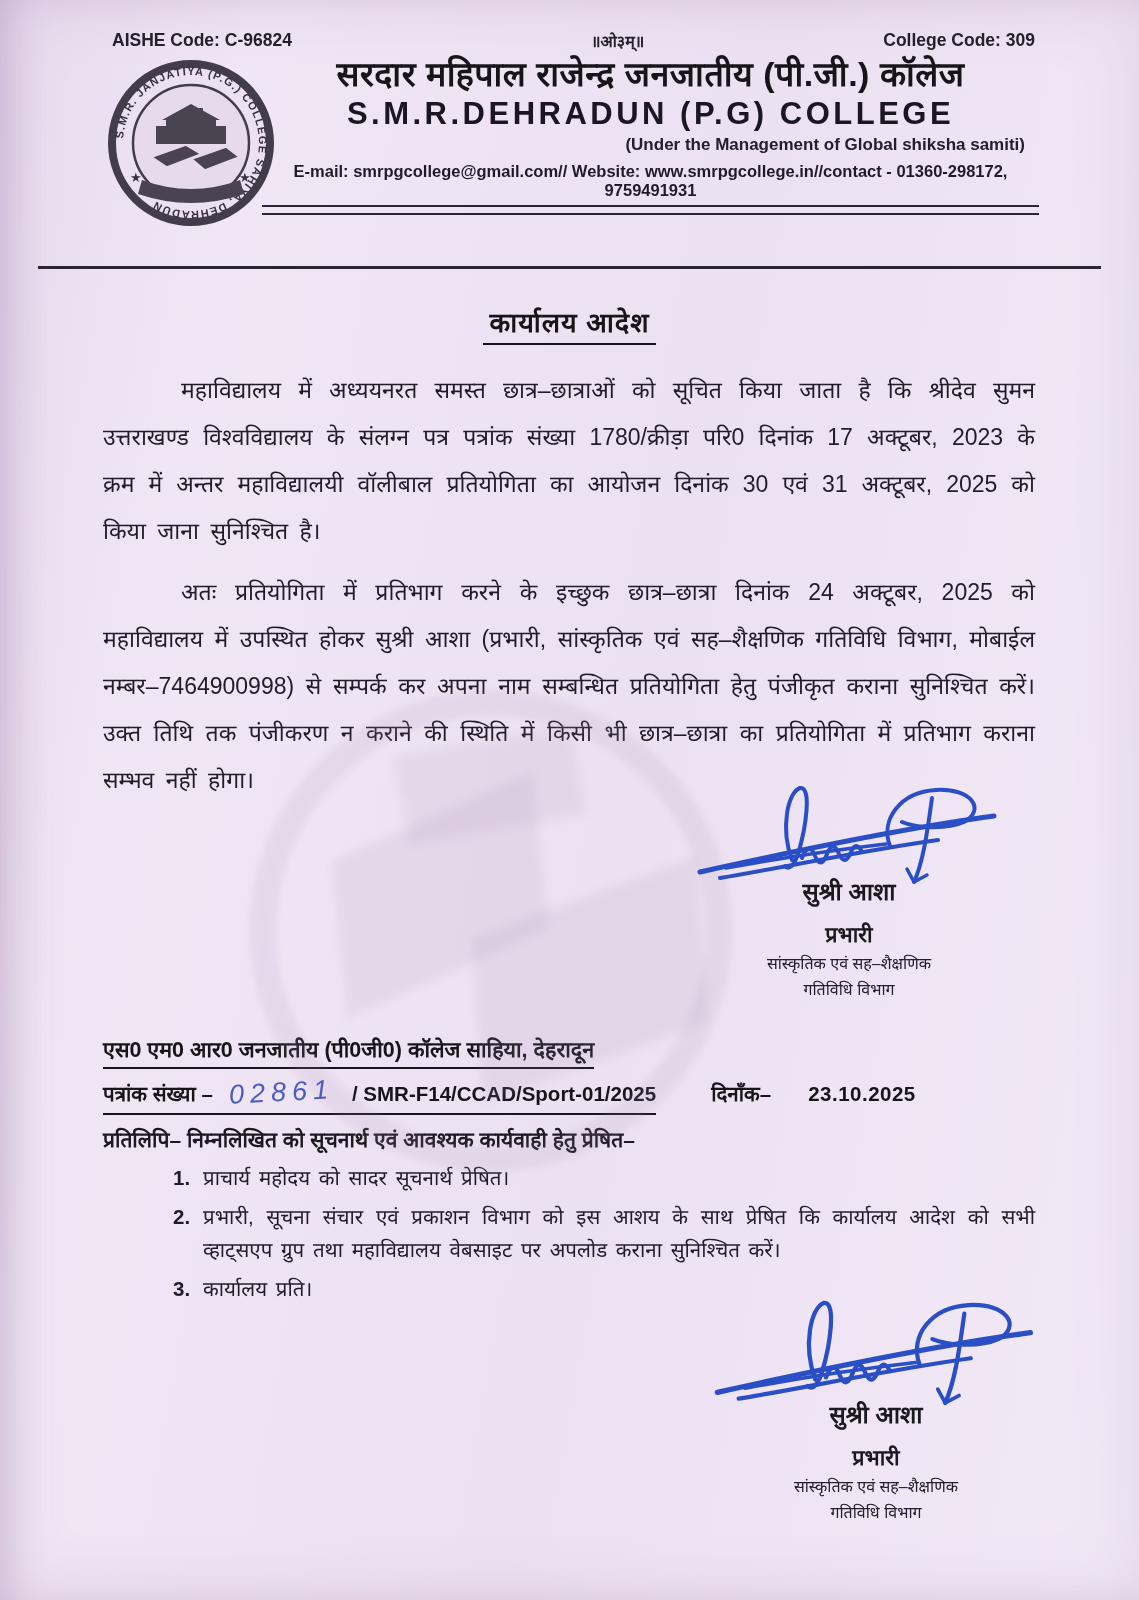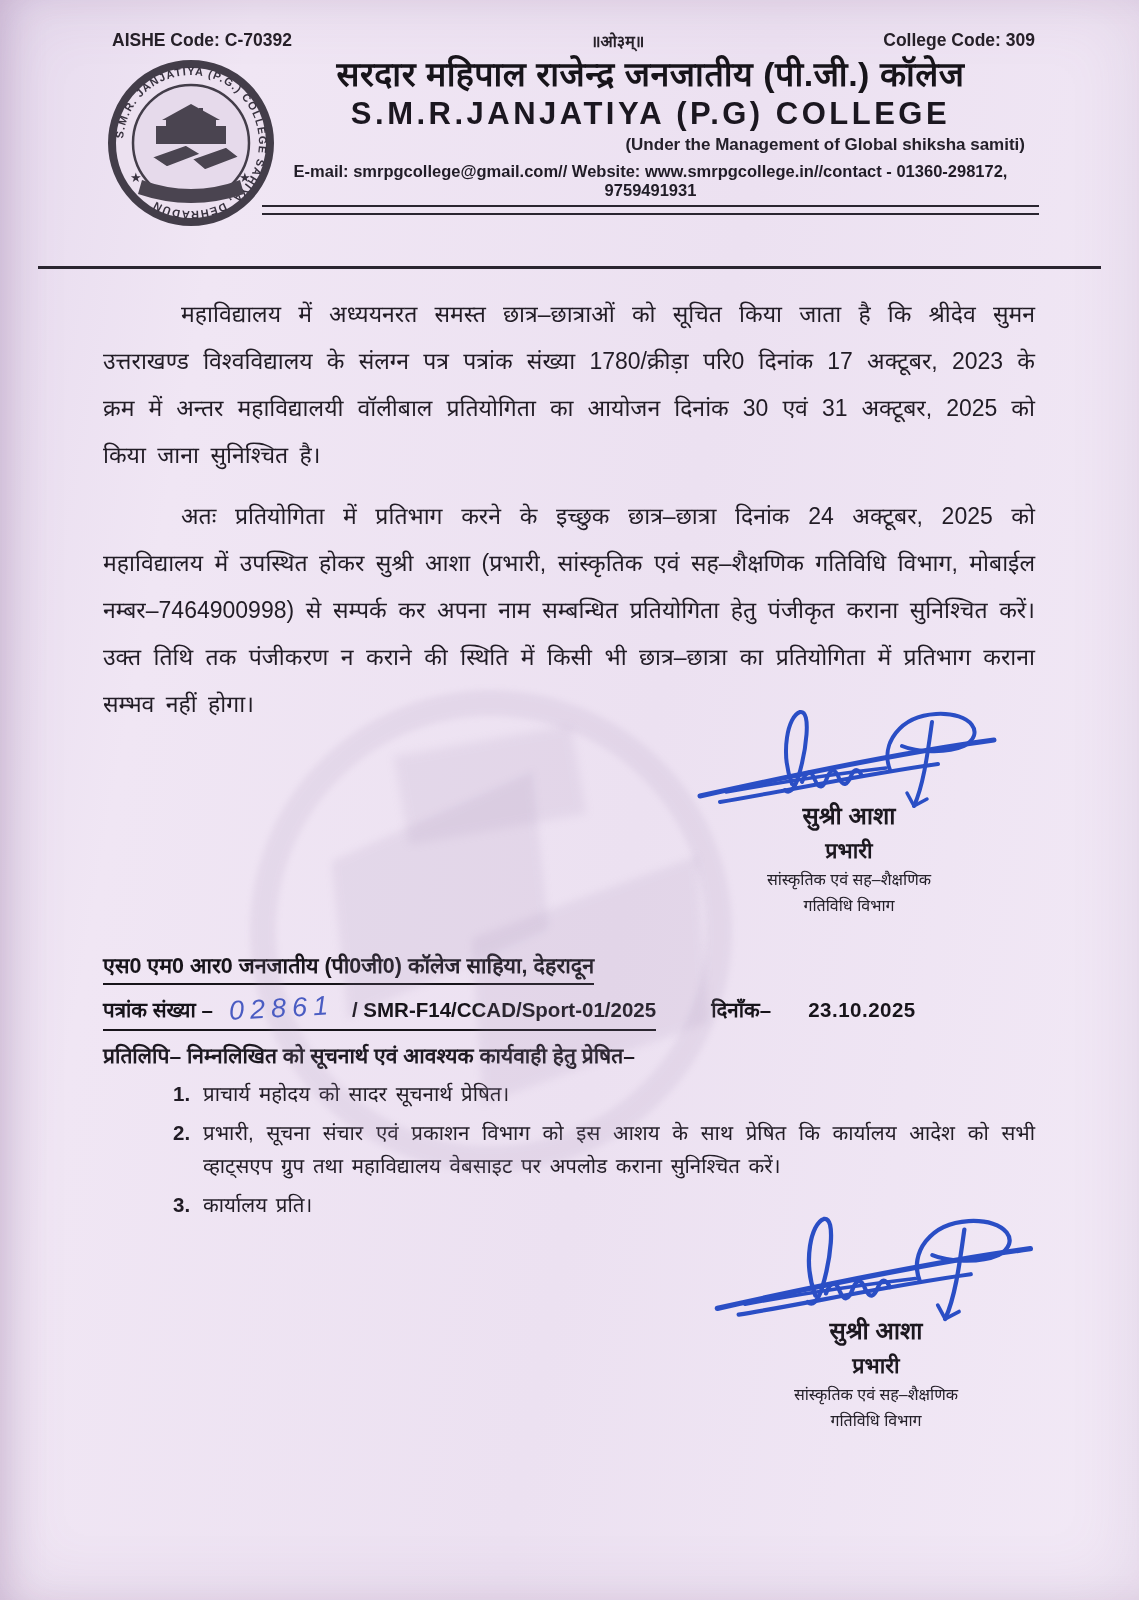--- a/index.html
+++ b/index.html
@@ -36,21 +36,21 @@
     border-bottom:2.5px solid #17141a;padding:0 6px 3px 6px;letter-spacing:1px;}
   .para{margin:22px 104px 0 103px;font-size:23px;line-height:47px;text-align:justify;
     text-indent:78px;color:#211c25;word-spacing:5px;}
   .para.second{margin-top:14px;}
   
   .sig-block{width:370px;margin-left:auto;text-align:center;position:relative;}
   .sig-block.first{margin-right:105px;margin-top:-28px;}
   .sig-block.second{margin-right:78px;margin-top:-16px;}
   .sig-ink{display:block;margin:0 auto -22px auto;}
   .sig-name{font-size:24px;font-weight:bold;color:#1c181f;}
-  .sig-desig{font-size:21.5px;font-weight:bold;margin-top:4px;color:#1c181f;}
+  .sig-desig{font-size:21.5px;font-weight:bold;margin-top:12px;color:#1c181f;}
   .sig-dept{font-size:16px;margin-top:4px;color:#242029;}
   
   .ref{margin:34px 104px 0 103px;}
   .ref-college{display:inline-block;font-size:21.5px;font-weight:bold;color:#17141a;
     border-bottom:2.5px solid #17141a;padding-bottom:4px;}
   .ref-letter-row{display:flex;align-items:baseline;margin-top:8px;font-size:20.5px;font-weight:bold;color:#17141a;gap:25px;}
   .ref-underlined{display:flex;align-items:baseline;border-bottom:2.5px solid #17141a;padding-bottom:5px;}
   .hw-number{font-size:27px;font-style:italic;letter-spacing:6px;color:#4a5cc2;
     margin:0 18px 0 16px;transform:rotate(-3deg);font-weight:normal;}
   .ref-date-label{margin-left:30px;}
@@ -65,21 +65,21 @@
 <body>
 
 <div class="page">
 
   <div class="wm wm-circle"></div>
   <div class="wm wm-d1"></div>
   <div class="wm wm-d2"></div>
   <div class="wm wm-d3"></div>
 
   <div class="codes-row">
-    <span>AISHE Code: C-70392</span>
+    <span>AISHE Code: C-96824</span>
     <span class="om">॥ओ३म्॥</span>
     <span>College Code: 309</span>
   </div>
 
   <div class="masthead">
     <div class="logo-wrap">
       <svg width="170" height="170" viewBox="0 0 170 170">
         <circle cx="85" cy="85" r="79" fill="#ece1f0" stroke="#433d49" stroke-width="8"></circle>
         <circle cx="85" cy="85" r="58" fill="#e6daeb" stroke="#433d49" stroke-width="2.5"></circle>
         <path id="rp" d="M85,85 m-68,0 a68,68 0 1,1 136,0 a68,68 0 1,1 -136,0" fill="none"></path>
@@ -98,28 +98,31 @@
         </g>
         <g>
           <polygon points="46,99 80,87 95,96 61,109" fill="#4a4450" stroke="#e6daeb" stroke-width="1.5"></polygon>
           <polygon points="86,101 120,89 133,99 99,112" fill="#4a4450" stroke="#e6daeb" stroke-width="1.5"></polygon>
         </g>
         <path d="M36,122 Q85,140 134,122 L138,136 Q85,154 32,136 Z" fill="#4a4450"></path>
       </svg>
     </div>
     <div class="names">
       <div class="h-name">सरदार महिपाल राजेन्द्र जनजातीय (पी.जी.) कॉलेज</div>
-      <div class="e-name">S.M.R.JANJATIYA (P.G) COLLEGE</div>
+      <div class="e-name">S.M.R.DEHRADUN (P.G) COLLEGE</div>
       <div class="mgmt">(Under the Management of Global shiksha samiti)</div>
       <div class="contact">E-mail: smrpgcollege@gmail.com// Website: www.smrpgcollege.in//contact - 01360-298172, 9759491931</div>
       <div class="double-rule"></div>
     </div>
   </div>
   <div class="full-rule"></div>
 
+  <div class="title-wrap">
+    <span class="doc-title">कार्यालय आदेश</span>
+  </div>
 
   <p class="para">महाविद्यालय में अध्ययनरत समस्त छात्र–छात्राओं को सूचित किया जाता है कि श्रीदेव सुमन उत्तराखण्ड विश्वविद्यालय के संलग्न पत्र पत्रांक संख्या 1780/क्रीड़ा परि0 दिनांक 17 अक्टूबर, 2023 के क्रम में अन्तर महाविद्यालयी वॉलीबाल प्रतियोगिता का आयोजन दिनांक 30 एवं 31 अक्टूबर, 2025 को किया जाना सुनिश्चित है।</p>
   <p class="para second">अतः प्रतियोगिता में प्रतिभाग करने के इच्छुक छात्र–छात्रा दिनांक 24 अक्टूबर, 2025 को महाविद्यालय में उपस्थित होकर सुश्री आशा (प्रभारी, सांस्कृतिक एवं सह–शैक्षणिक गतिविधि विभाग, मोबाईल नम्बर–7464900998) से सम्पर्क कर अपना नाम सम्बन्धित प्रतियोगिता हेतु पंजीकृत कराना सुनिश्चित करें। उक्त तिथि तक पंजीकरण न कराने की स्थिति में किसी भी छात्र–छात्रा का प्रतियोगिता में प्रतिभाग कराना सम्भव नहीं होगा।</p>
 
   <div class="sig-block first">
     <svg class="sig-ink" width="310" height="120" viewBox="0 0 310 120">
       <g fill="none" stroke="#2a4ec5" stroke-linecap="round">
         <path d="M6,96 C78,80 210,52 300,40" stroke-width="5"></path>
         <path d="M26,102 C86,92 172,74 244,64" stroke-width="4"></path>
         <path d="M32,92 C76,84 140,74 192,68" stroke-width="3.5"></path>

